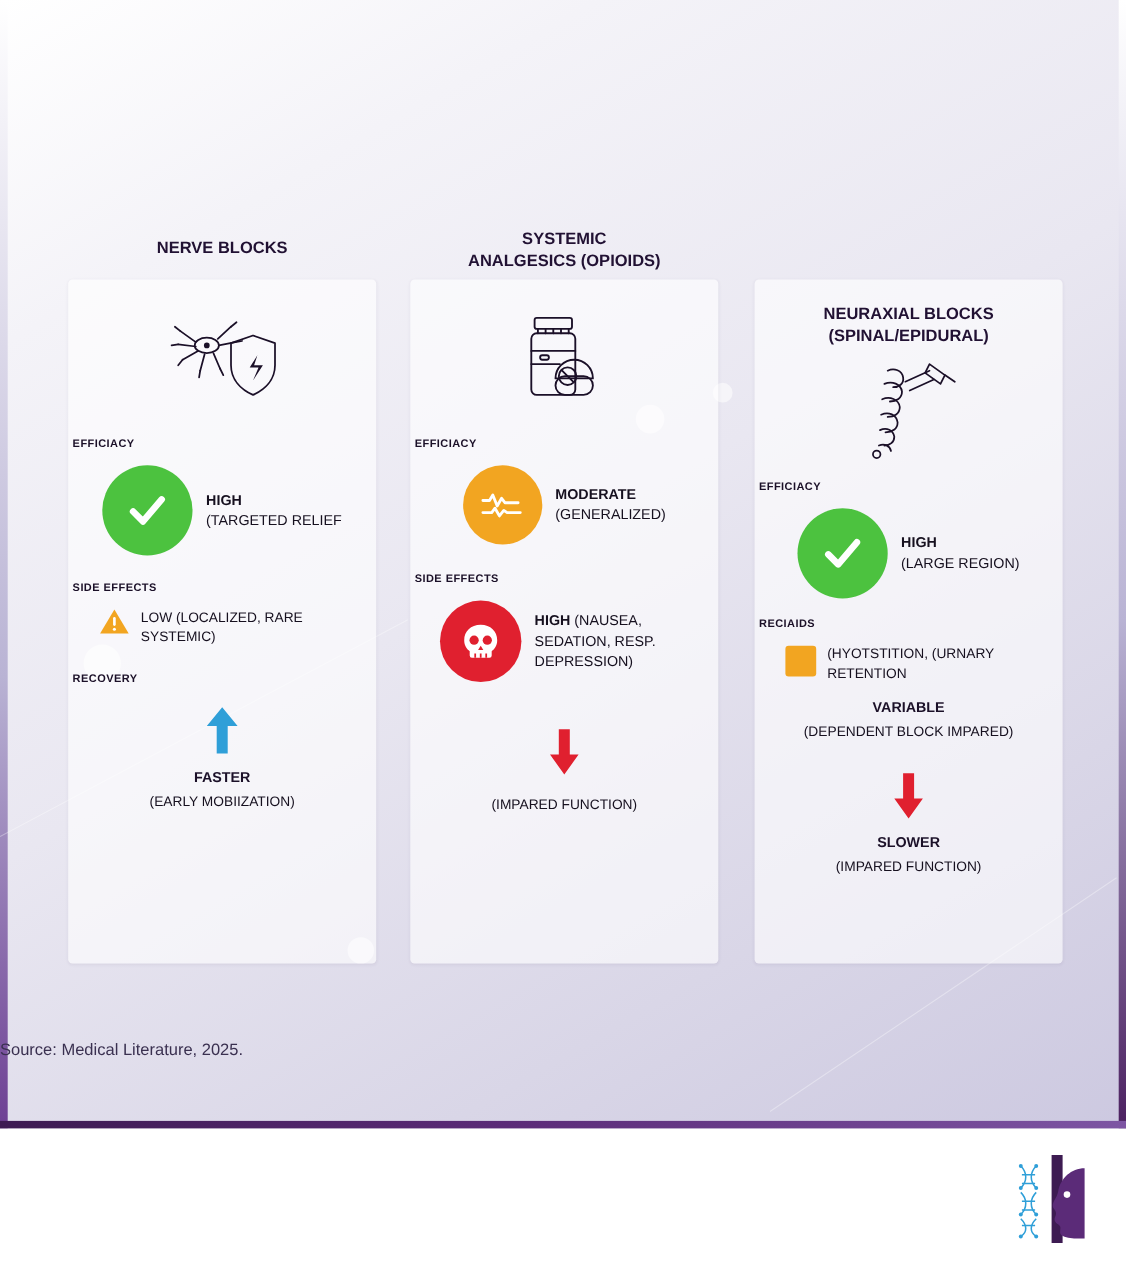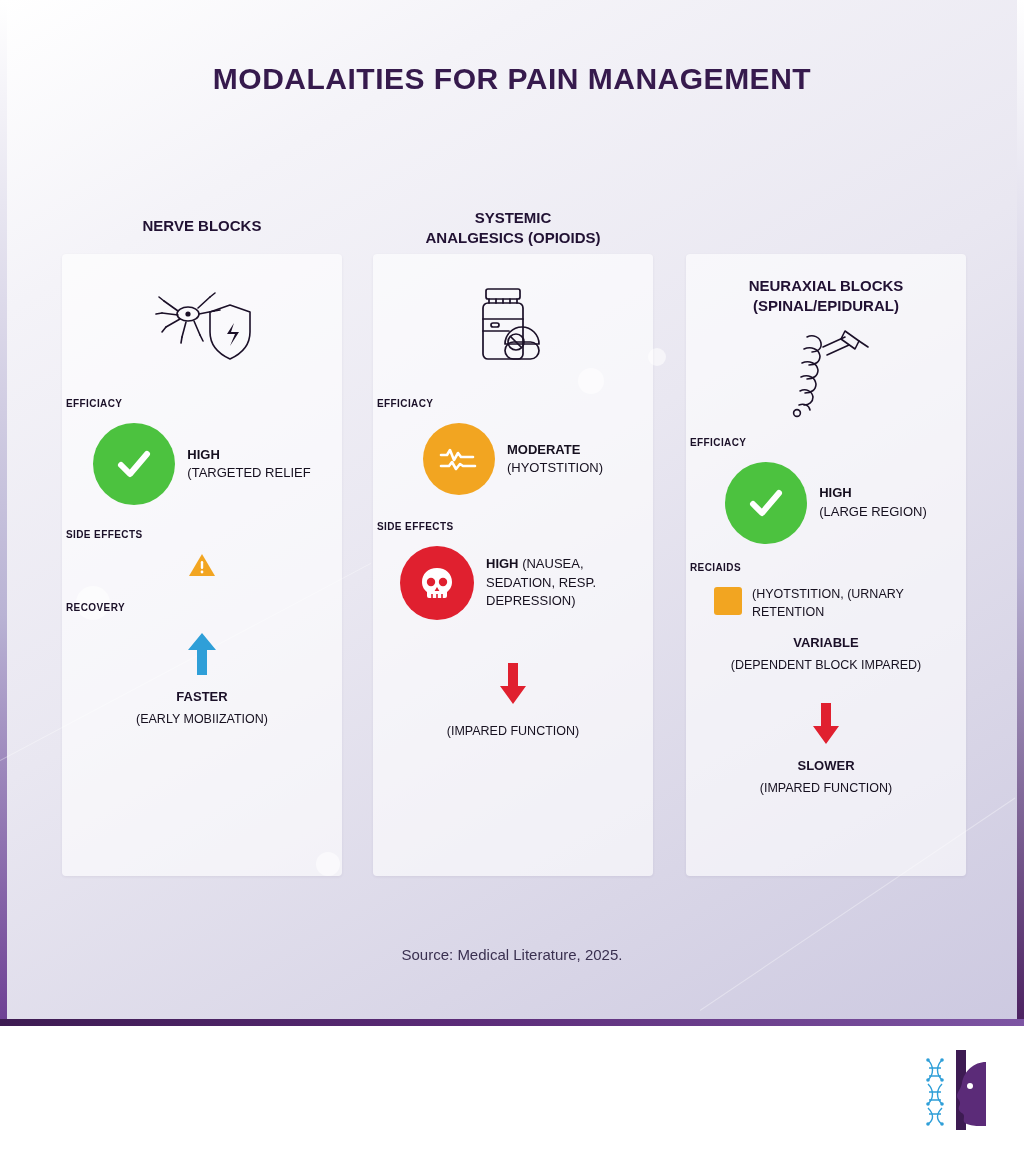--- a/index.html
+++ b/index.html
@@ -148,21 +148,20 @@
     color: #1b1028;
     margin-top: 8px;
   }
   .arrow-wrap {
     display: flex; justify-content: center; align-items: center;
     height: 54px; margin-top: 14px;
   }
   .source {
     position: absolute;
     top: 946px; left: 0; width: 1024px;
-    text-align: center;
     font-size: 15px;
     color: #3a3050;
   }
   .footer {
     position: absolute;
     left: 0; top: 1026px;
     width: 1024px; height: 128px;
     background: #ffffff;
   }
   .brand {
@@ -187,21 +186,20 @@
   <div class="edge-right"></div>
   <div class="edge-bottom"></div>
 
   <div class="bg-blob" style="width:34px;height:34px;left:76px;top:586px;"></div>
   <div class="bg-blob" style="width:24px;height:24px;left:316px;top:852px;"></div>
   <div class="bg-blob" style="width:26px;height:26px;left:578px;top:368px;"></div>
   <div class="bg-blob" style="width:18px;height:18px;left:648px;top:348px;"></div>
   <div class="bg-line" style="left:0px;top:760px;width:420px;transform:rotate(-28deg);"></div>
   <div class="bg-line" style="left:700px;top:1010px;width:380px;transform:rotate(-34deg);"></div>
 
-  <div class="title">MODALAITIES FOR PAIN MANAGEMENT</div>
 
   <div class="columns">
 
     <div class="col col-1">
       <div class="col-head">NERVE BLOCKS</div>
       <div class="card">
 
         <div class="icon-art">
           <svg width="120" height="96" viewBox="0 0 120 96" fill="none" stroke="#1b1028" stroke-width="1.6" stroke-linecap="round" stroke-linejoin="round">
             <ellipse cx="46" cy="33" rx="11" ry="7"></ellipse>
@@ -228,20 +226,21 @@
         </div>
 
         <div class="section-label" style="margin-top:24px;">SIDE EFFECTS</div>
 
         <div class="warn-row">
           <svg width="28" height="26" viewBox="0 0 28 26">
             <path d="M14 2 L27 24 H1 Z" fill="#f2a521"></path>
             <rect x="12.8" y="9" width="2.4" height="8" rx="1.2" fill="#ffffff"></rect>
             <circle cx="14" cy="20" r="1.4" fill="#ffffff"></circle>
           </svg>
+          <div class="warn-text">LOW (LOCALIZED, RARE SYSTEMIC)</div>
         </div>
 
         <div class="section-label" style="margin-top:24px;">RECOVERY</div>
 
         <div class="arrow-wrap">
           <svg width="34" height="48" viewBox="0 0 34 48">
             <path d="M17 3 L31 20 H22 V45 H12 V20 H3 Z" fill="#2f9fd8"></path>
           </svg>
         </div>
 
@@ -273,21 +272,21 @@
 
         <div class="row">
           <div class="badge badge-amber">
             <svg width="44" height="30" viewBox="0 0 44 30" fill="none" stroke="#ffffff" stroke-width="2.6" stroke-linecap="round" stroke-linejoin="round">
               <path d="M4 11 h6 l3 -5 4 10 4 -7 3 4 h12"></path>
               <path d="M4 22 h8 l3 -4 4 7 4 -5 3 2 h12"></path>
             </svg>
           </div>
           <div class="badge-text">
             <b>MODERATE</b><br>
-            <span>(HYOTSTITION)</span>
+            <span>(GENERALIZED)</span>
           </div>
         </div>
 
         <div class="section-label" style="margin-top:26px;">SIDE EFFECTS</div>
 
         <div class="row">
           <div class="badge badge-red">
             <svg width="40" height="40" viewBox="0 0 40 40" fill="#ffffff">
               <path d="M20 5 C11 5 5 11 5 19 c0 5 2.5 8 5 10 v4 a2 2 0 0 0 2 2 h16 a2 2 0 0 0 2 -2 v-4 c2.5 -2 5 -5 5 -10 C35 11 29 5 20 5 z"></path>
               <circle cx="14" cy="19" r="4.2" fill="#e0202f"></circle>

